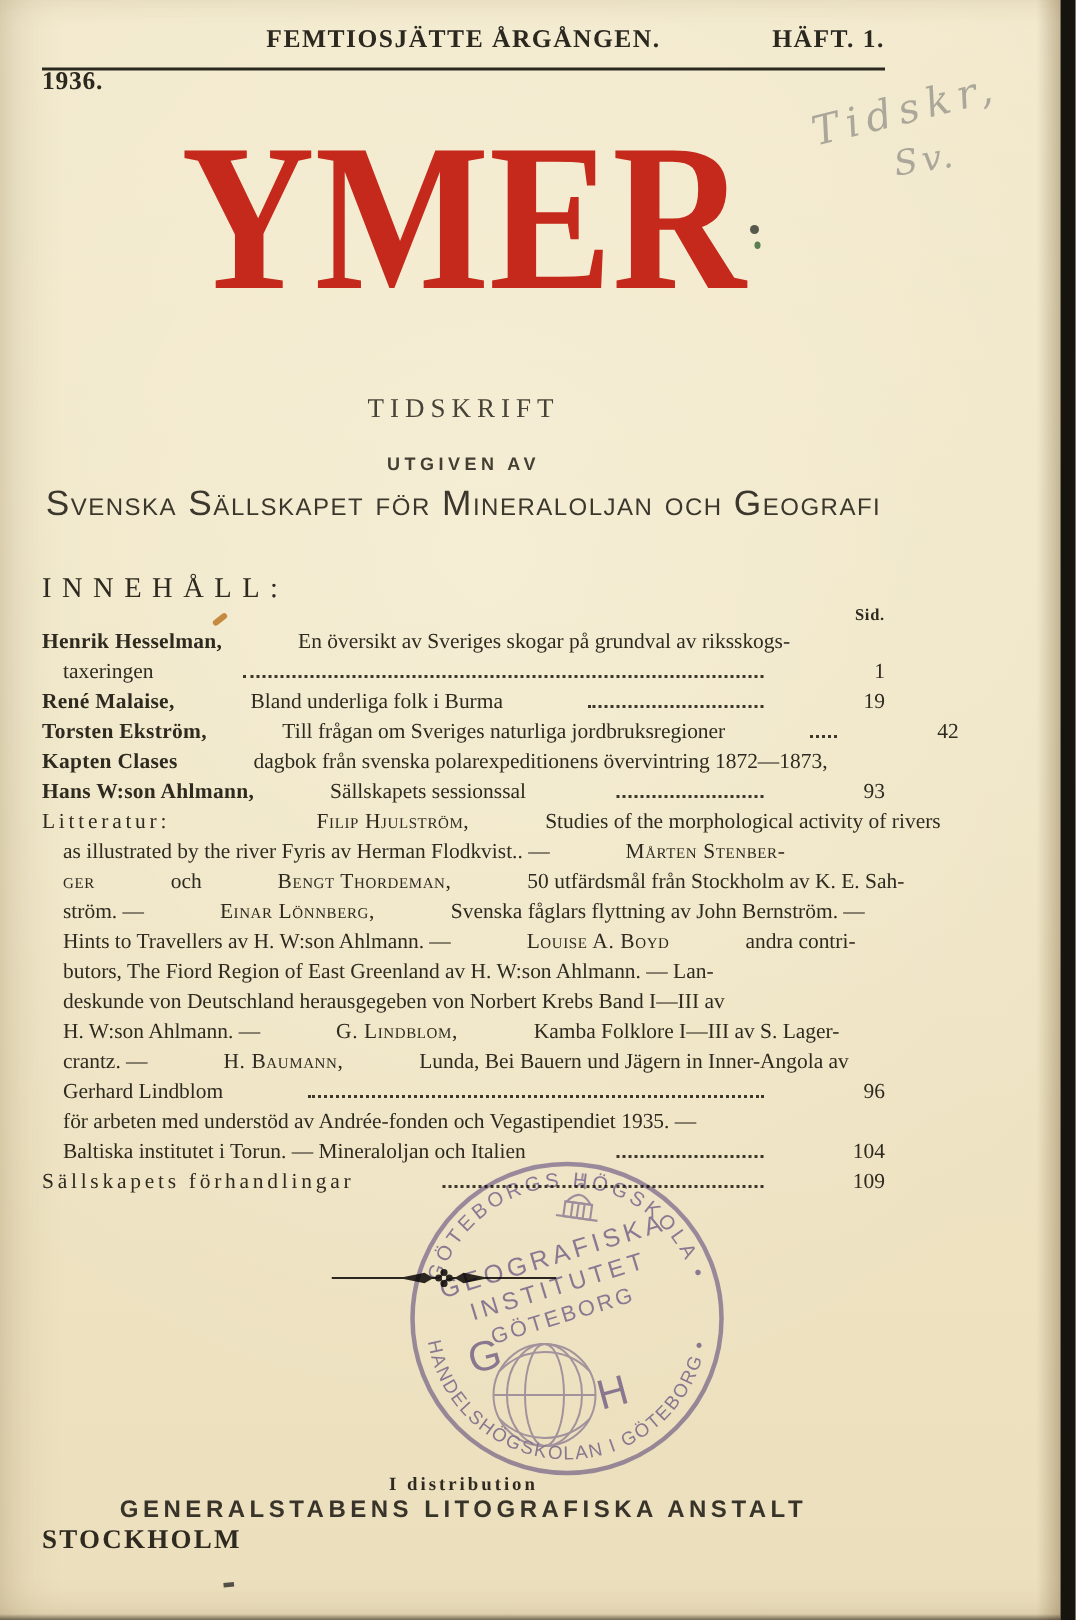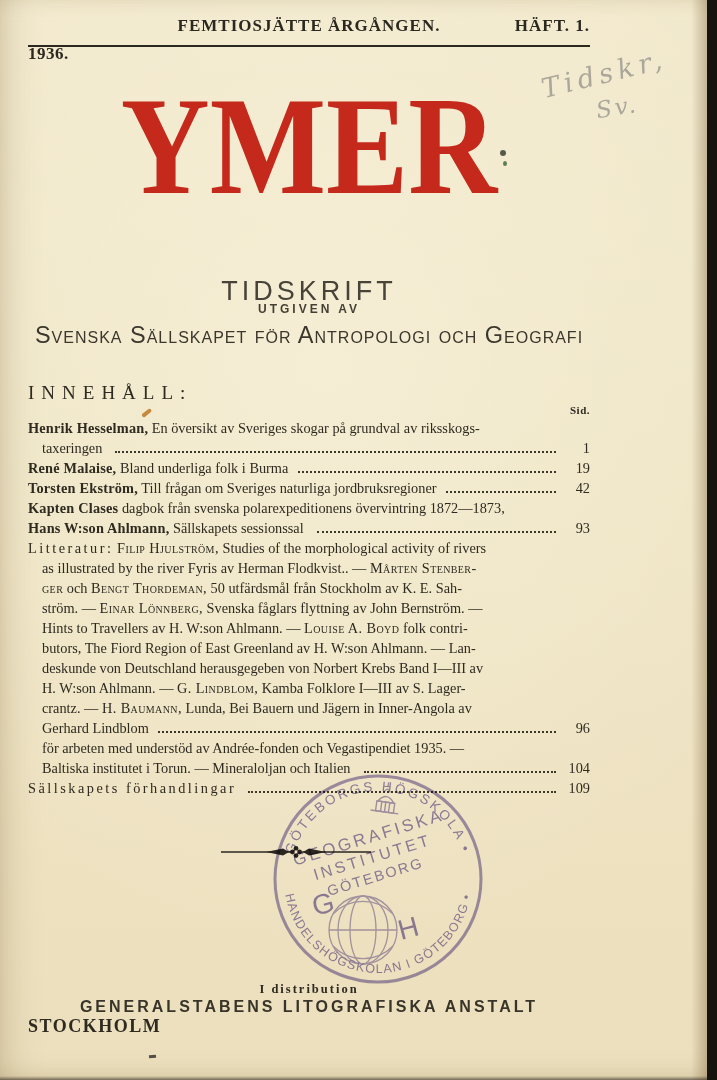--- a/index.html
+++ b/index.html
@@ -32,32 +32,32 @@
   .hand1{left:540px; top:58px; font-size:27px; letter-spacing:5px; transform:rotate(-14deg);}
   .hand2{left:596px; top:94px; font-size:23px; letter-spacing:3px; transform:rotate(-9deg);}
 
   .title{top:76px; text-align:center; font-weight:700; font-size:140px; line-height:140px;
          color:#c5291b; transform:scaleX(.88); transform-origin:50% 50%; letter-spacing:0;}
   .ink-dot{position:absolute; left:500px; top:150px; width:6px; height:6px;
            border-radius:50%; background:#3a4034; opacity:.85;}
   .ink-green{position:absolute; left:503px; top:161px; width:4px; height:5px;
            border-radius:50%; background:#3f6b3a; opacity:.85;}
 
-  .subtitle{top:276px; text-align:center; font-family:Liberation Sans, sans-serif;
-            font-size:27px; letter-spacing:4px; color:#474338;}
+  .subtitle{top:262px; text-align:center; font-family:Liberation Serif, serif;
+            font-size:18px; letter-spacing:4px; color:#474338;}
   .issuedby{top:302px; text-align:center; font-family:"Liberation Sans", sans-serif;
             font-size:12px; font-weight:700; letter-spacing:3px; color:#443f33;}
   .society{top:322px; text-align:center; font-family:"Liberation Sans", sans-serif;
            font-variant:small-caps; font-size:23.5px; letter-spacing:1px; color:#3b372c;}
 
   .toc-head{top:382px; text-align:left; font-size:19px; letter-spacing:7px; color:#2e2a20;}
   .sid{top:404px; text-align:right; font-size:11px; font-weight:700; letter-spacing:.5px;}
 
   .toc{top:418px; font-size:14.3px; color:#2e2a20;}
-  .toc-line{display:flex; align-items:baseline; height:20px; line-height:20px; white-space:pre;}
+  .toc-line{display:flex; align-items:baseline; height:20px; line-height:20px; white-space:pre;gap:47px;}
   .toc-line.indent{padding-left:14px;}
   .seg-b{font-weight:700; letter-spacing:.2px;}
   .seg-sc{font-variant:small-caps; letter-spacing:.4px;}
   .seg-sp{letter-spacing:2.5px;}
   .leader{flex:1 1 auto; min-width:18px; border-bottom:2px dotted #3c372b; margin:0 2px 3px 6px;}
   .pagenum{width:32px; text-align:right; flex:0 0 auto;}
 
   .divider{position:absolute; left:221px; top:845px;}
 
   .stamp{position:absolute; left:263px; top:764px; mix-blend-mode:multiply; opacity:.82;}
@@ -89,37 +89,37 @@
   <div class="col rule"></div>
 
   <div class="hand hand1">Tidskr,</div>
   <div class="hand hand2">Sv.</div>
 
   <div class="col title">YMER</div>
   <div class="ink-dot"></div>
   <div class="ink-green"></div>
   <div class="col subtitle">TIDSKRIFT</div>
   <div class="col issuedby">UTGIVEN AV</div>
-  <div class="col society">Svenska Sällskapet för Antropologi och Geografi</div>
+  <div class="col society">Svenska Sällskapet för Mineraloljan och Geografi</div>
 
   <div class="col toc-head">INNEHÅLL:</div>
   <div class="col sid">Sid.</div>
   <div class="orange-mark"></div>
   <div class="col toc">
       <div class="toc-line"><span class="seg-b">Henrik Hesselman,</span><span class="seg-p"> En översikt av Sveriges skogar på grundval av riksskogs-</span></div>
       <div class="toc-line indent"><span class="seg-p">taxeringen  </span><span class="leader"></span><span class="pagenum">1</span></div>
       <div class="toc-line"><span class="seg-b">René Malaise,</span><span class="seg-p"> Bland underliga folk i Burma </span><span class="leader"></span><span class="pagenum">19</span></div>
       <div class="toc-line"><span class="seg-b">Torsten Ekström,</span><span class="seg-p"> Till frågan om Sveriges naturliga jordbruksregioner </span><span class="leader"></span><span class="pagenum">42</span></div>
       <div class="toc-line"><span class="seg-b">Kapten Clases</span><span class="seg-p"> dagbok från svenska polarexpeditionens övervintring 1872—1873,</span></div>
       <div class="toc-line"><span class="seg-b">Hans W:son Ahlmann,</span><span class="seg-p"> Sällskapets sessionssal  </span><span class="leader"></span><span class="pagenum">93</span></div>
       <div class="toc-line"><span class="seg-sp">Litteratur:</span><span class="seg-p"> </span><span class="seg-sc">Filip Hjulström,</span><span class="seg-p"> Studies of the morphological activity of rivers</span></div>
       <div class="toc-line indent"><span class="seg-p">as illustrated by the river Fyris av Herman Flodkvist.. — </span><span class="seg-sc">Mårten Stenber-</span></div>
       <div class="toc-line indent"><span class="seg-sc">ger</span><span class="seg-p"> och </span><span class="seg-sc">Bengt Thordeman,</span><span class="seg-p"> 50 utfärdsmål från Stockholm av K. E. Sah-</span></div>
       <div class="toc-line indent"><span class="seg-p">ström. — </span><span class="seg-sc">Einar Lönnberg,</span><span class="seg-p"> Svenska fåglars flyttning av John Bernström. —</span></div>
-      <div class="toc-line indent"><span class="seg-p">Hints to Travellers av H. W:son Ahlmann. — </span><span class="seg-sc">Louise A. Boyd</span><span class="seg-p"> folk contri-</span></div>
+      <div class="toc-line indent"><span class="seg-p">Hints to Travellers av H. W:son Ahlmann. — </span><span class="seg-sc">Louise A. Boyd</span><span class="seg-p"> andra contri-</span></div>
       <div class="toc-line indent"><span class="seg-p">butors, The Fiord Region of East Greenland av H. W:son Ahlmann. — Lan-</span></div>
       <div class="toc-line indent"><span class="seg-p">deskunde von Deutschland herausgegeben von Norbert Krebs Band I—III av</span></div>
       <div class="toc-line indent"><span class="seg-p">H. W:son Ahlmann. — </span><span class="seg-sc">G. Lindblom,</span><span class="seg-p"> Kamba Folklore I—III av S. Lager-</span></div>
       <div class="toc-line indent"><span class="seg-p">crantz. — </span><span class="seg-sc">H. Baumann,</span><span class="seg-p"> Lunda, Bei Bauern und Jägern in Inner-Angola av</span></div>
       <div class="toc-line indent"><span class="seg-p">Gerhard Lindblom </span><span class="leader"></span><span class="pagenum">96</span></div>
       <div class="toc-line indent"><span class="seg-p">för arbeten med understöd av Andrée-fonden och Vegastipendiet 1935. —</span></div>
       <div class="toc-line indent"><span class="seg-p">Baltiska institutet i Torun. — Mineraloljan och Italien  </span><span class="leader"></span><span class="pagenum">104</span></div>
       <div class="toc-line"><span class="seg-sp">Sällskapets förhandlingar </span><span class="leader"></span><span class="pagenum">109</span></div>
     </div>
 

